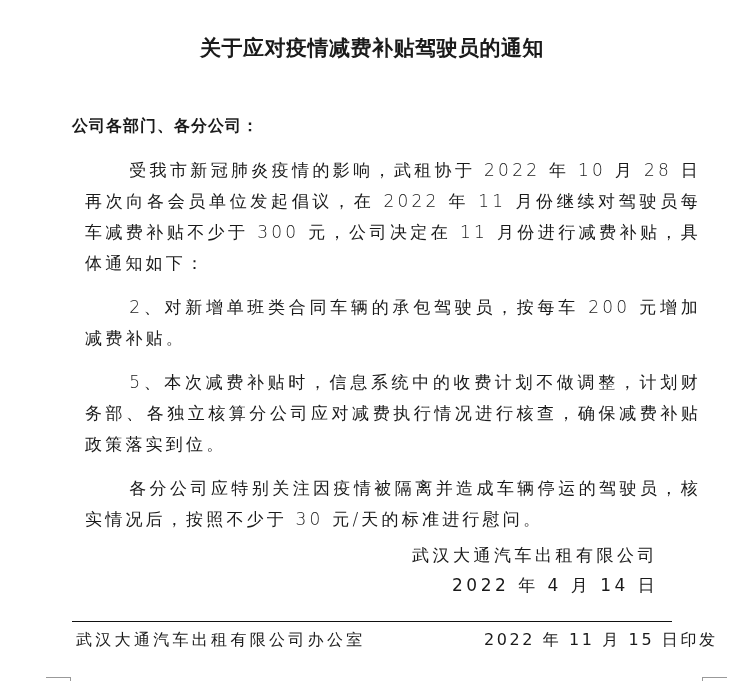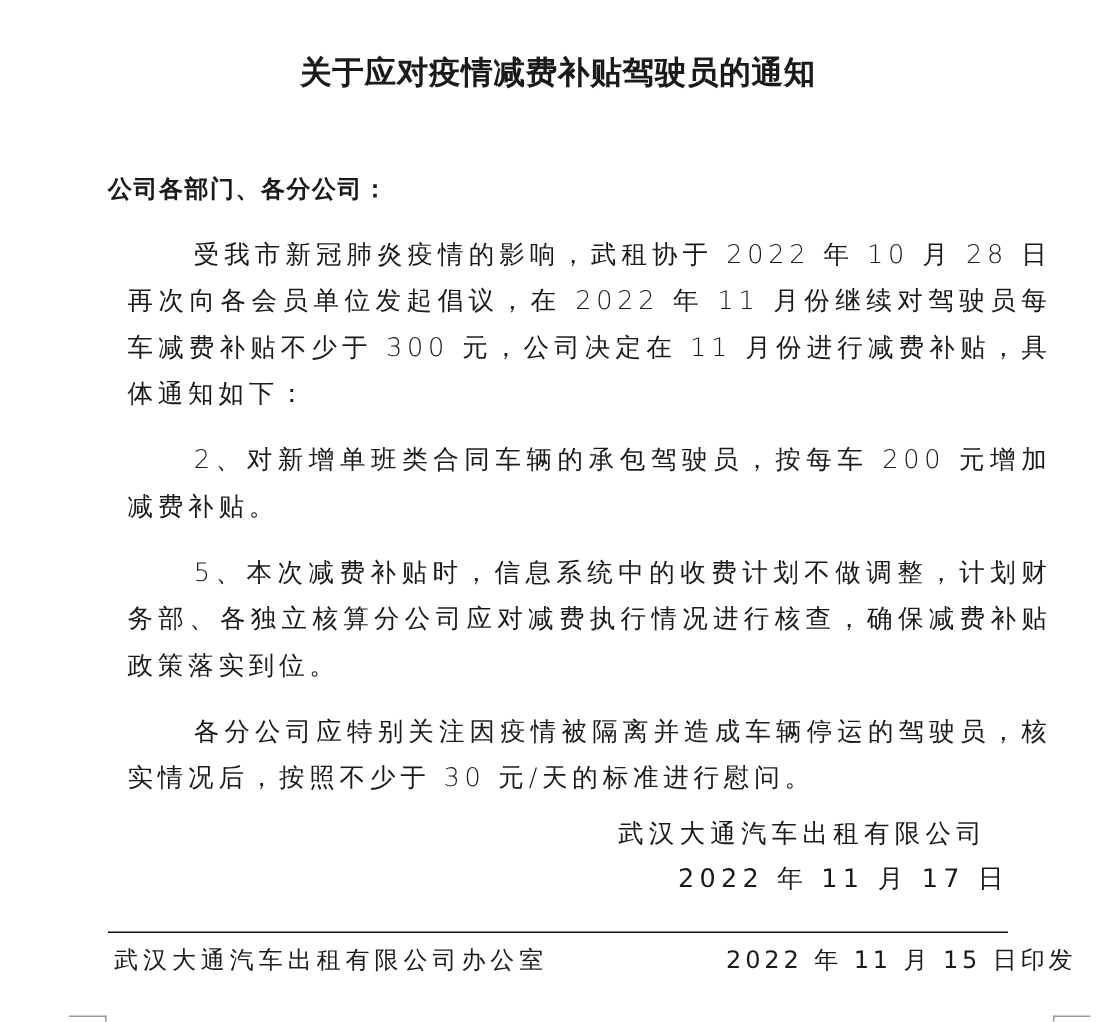--- a/index.html
+++ b/index.html
@@ -104,20 +104,20 @@
 <div class="salutation">公司各部门、各分公司：</div>
 
 <div class="body-text">
   <p class="para">受我市新冠肺炎疫情的影响，武租协于 2022 年 10 月 28 日再次向各会员单位发起倡议，在 2022 年 11 月份继续对驾驶员每车减费补贴不少于 300 元，公司决定在 11 月份进行减费补贴，具体通知如下：</p>
   <p class="para">2、对新增单班类合同车辆的承包驾驶员，按每车 200 元增加减费补贴。</p>
   <p class="para">5、本次减费补贴时，信息系统中的收费计划不做调整，计划财务部、各独立核算分公司应对减费执行情况进行核查，确保减费补贴政策落实到位。</p>
   <p class="para">各分公司应特别关注因疫情被隔离并造成车辆停运的驾驶员，核实情况后，按照不少于 30 元/天的标准进行慰问。</p>
 </div>
 
 <div class="signature sig-org">武汉大通汽车出租有限公司</div>
-<div class="signature sig-date">2022 年 11 月 17 日</div>
+<div class="signature sig-date">2022 年 4 月 14 日</div>
 
 <div class="footer-rule"></div>
 <div class="footer-left">武汉大通汽车出租有限公司办公室</div>
 <div class="footer-right">2022 年 11 月 15 日印发</div>
 
 <div class="corner-mark corner-left"></div>
 <div class="corner-mark corner-right"></div>
 
 </body></html>

